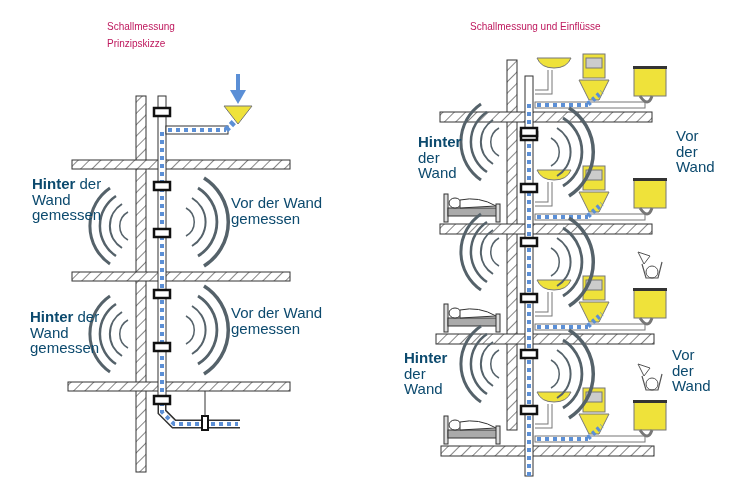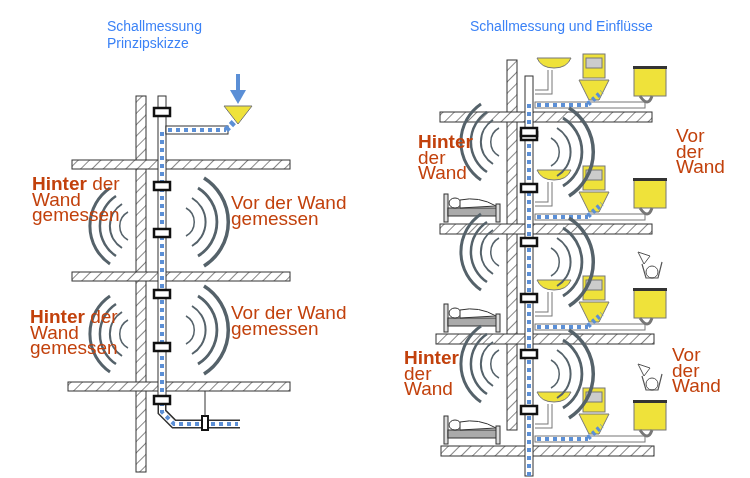--- a/index.html
+++ b/index.html
@@ -1,19 +1,19 @@
 <!DOCTYPE html>
 <html><head>
 <meta charset="utf-8">
 <style>
   html,body{margin:0;padding:0;background:#ffffff;}
   body{width:750px;height:478px;position:relative;overflow:hidden;font-family:"Liberation Sans",sans-serif;color:#1a1a1a;}
   svg{position:absolute;left:0;top:0;}
-  .lbl{position:absolute;font-size:19px;line-height:15.5px;color:#c2410c;}
-  .ttl{position:absolute;font-size:14px;line-height:17px;color:#3b82f6;}
+  .lbl{position:absolute;font-size:15px;line-height:15.5px;color:#0c4a6e;}
+  .ttl{position:absolute;font-size:10px;line-height:17px;color:#be185d;}
   b{font-weight:bold;}
 </style>
 </head>
 <body>
 
 <svg width="750" height="478" viewBox="0 0 750 478">
   <defs>
     <pattern id="hatch" width="8" height="8" patternUnits="userSpaceOnUse" patternTransform="rotate(45)">
       <rect width="8" height="8" fill="#fff"></rect>
       <line x1="0" y1="0" x2="0" y2="8" stroke="#333" stroke-width="1.2"></line>

